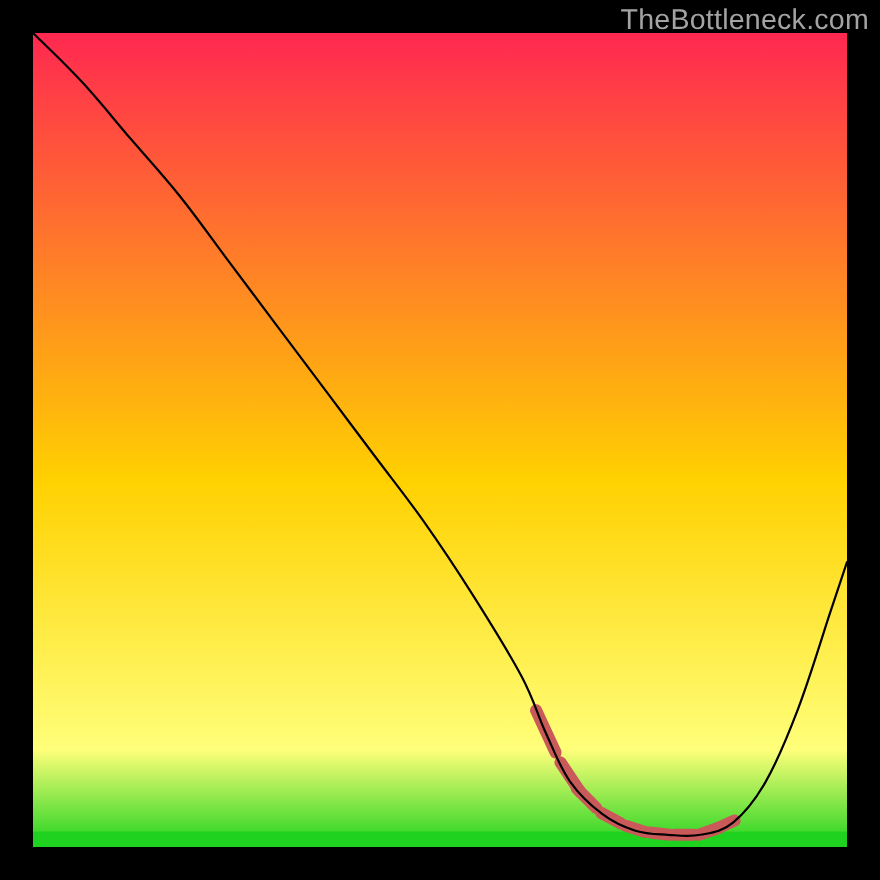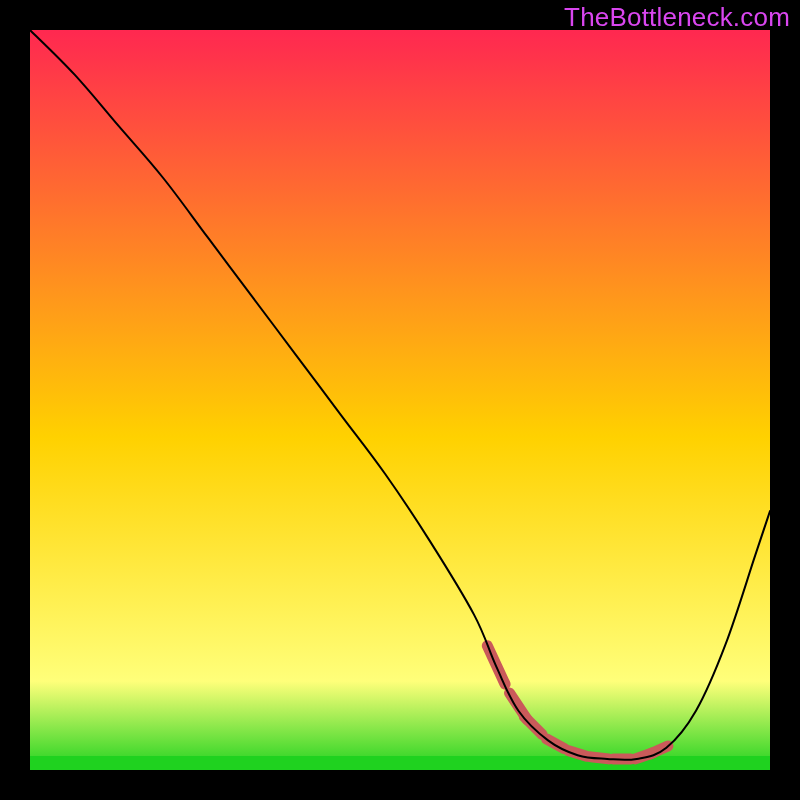--- a/index.html
+++ b/index.html
@@ -10,21 +10,21 @@
     height: 800px;
     background: #000;
   }
   .watermark {
     position: absolute;
     top: 2px;
     right: 10px;
     font-family: Arial, Helvetica, sans-serif;
     font-size: 26px;
     font-weight: 400;
-    color: #d946ef;
+    color: #a3a3a3;
     letter-spacing: 0.2px;
   }
   .plot {
     position: absolute;
     left: 30px;
     top: 30px;
     width: 740px;
     height: 740px;
   }
   .plot svg { display: block; width: 100%; height: 100%; }

